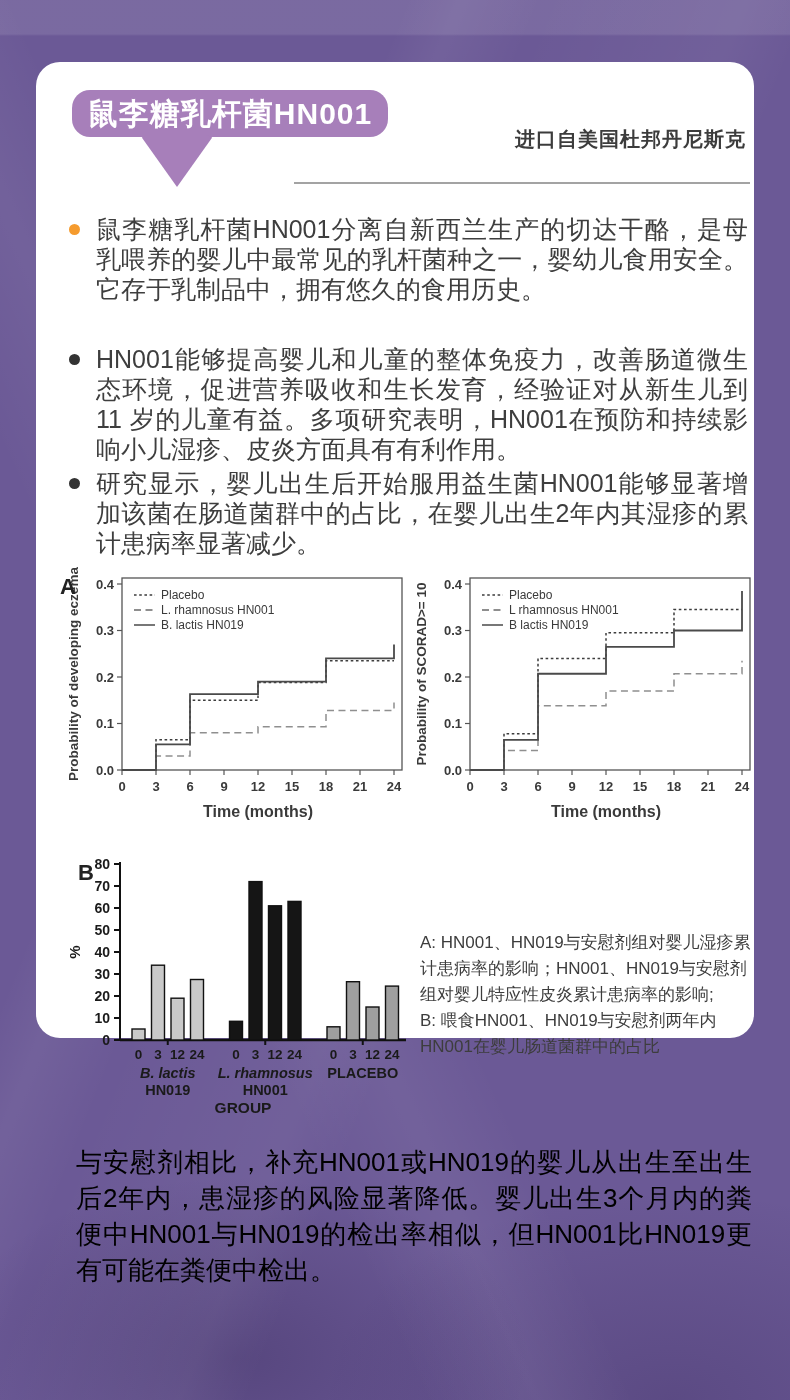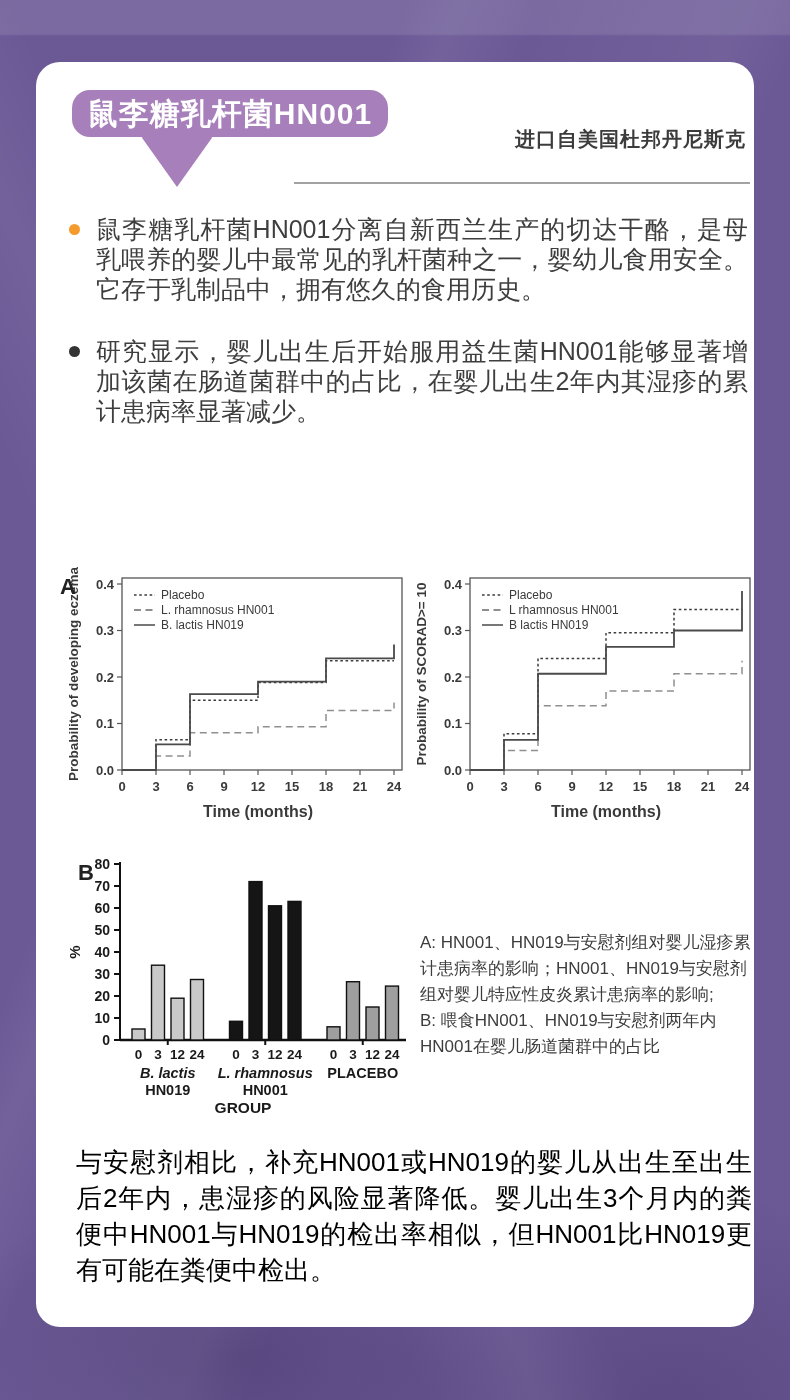--- a/index.html
+++ b/index.html
@@ -5,32 +5,32 @@
   html,body{margin:0;padding:0;}
   body{font-family:"Liberation Sans","DejaVu Sans",sans-serif;}
   .page{position:relative;width:790px;height:1400px;overflow:hidden;
     background:
       linear-gradient(180deg, rgba(255,255,255,0.10) 0px, rgba(255,255,255,0.10) 34px, rgba(255,255,255,0) 36px),
       linear-gradient(112deg, rgba(255,255,255,0) 30%, rgba(255,255,255,0.05) 34%, rgba(255,255,255,0) 40%, rgba(255,255,255,0.045) 55%, rgba(255,255,255,0) 60%),
       linear-gradient(246deg, rgba(255,255,255,0) 55%, rgba(255,255,255,0.05) 62%, rgba(255,255,255,0) 70%),
       radial-gradient(420px 260px at 30% 97%, rgba(35,22,66,0.28), rgba(0,0,0,0) 70%),
       radial-gradient(500px 300px at 85% 100%, rgba(35,22,66,0.22), rgba(0,0,0,0) 70%),
       #6b5996;}
-  .card{position:absolute;left:36px;top:62px;width:718px;height:1265px;background:#ffffff;border-radius:24px;}
+  .card{position:absolute;left:36px;top:62px;width:718px;height:976px;background:#ffffff;border-radius:24px;}
   .badge{position:absolute;left:36px;top:28px;width:316px;height:47px;border-radius:18px;
     color:#fff;font-size:30px;font-weight:bold;line-height:47px;text-align:center;letter-spacing:1px;}
   .badge-tail{position:absolute;left:104px;top:73px;width:0;height:0;
     border-left:37px solid transparent;border-right:37px solid transparent;border-top:52px solid #a77fba;border-radius:8px;}
   .title{position:absolute;top:64px;right:8px;width:452px;text-align:right;
     font-size:20px;font-weight:bold;color:#3c3c3c;letter-spacing:1px;}
   .title-underline{position:absolute;top:120px;right:4px;width:456px;height:2px;background:#a3a3a3;}
   .bullets{position:absolute;left:26px;top:152px;width:686px;list-style:none;margin:0;padding:0;}
   .bullets li{position:relative;padding-left:34px;font-size:25px;line-height:30px;color:#3e3e3e;text-align:justify;}
   .bullets li .dot{position:absolute;left:7px;top:10px;width:11px;height:11px;border-radius:50%;}
-  .li-1{margin-bottom:32px;}
+  .li-1{margin-bottom:40px;}
   .li-2{margin-bottom:4px;}
   .chart{position:absolute;}
   #chartA1{left:20px;top:494px;}
   #chartA2{left:376px;top:494px;}
   #chartB{left:22px;top:786px;}
   .fig-caption{position:absolute;left:384px;top:868px;width:336px;font-size:17px;line-height:26px;color:#3d3d3d;}
   .footer-par{position:absolute;left:40px;top:1082px;width:676px;font-size:26px;line-height:36px;color:#000000;text-align:justify;}
 </style>
 </head>
 <body>
@@ -43,20 +43,24 @@
     </div>
     <div class="badge-tail" style="border-top-color: rgb(167, 127, 186);"></div>
 
     <div class="title">进口自美国杜邦丹尼斯克</div>
     <div class="title-underline"></div>
 
     <ul class="bullets">
       <li class="li-1">
         <span class="dot" style="background: rgb(245, 155, 46);"></span>
         <span>鼠李糖乳杆菌HN001分离自新西兰生产的切达干酪，是母乳喂养的婴儿中最常见的乳杆菌种之一，婴幼儿食用安全。它存于乳制品中，拥有悠久的食用历史。</span>
+      </li>
+      <li class="li-2">
+        <span class="dot" style="background: rgb(51, 51, 51);"></span>
+        <span>HN001能够提高婴儿和儿童的整体免疫力，改善肠道微生态环境，促进营养吸收和生长发育，经验证对从新生儿到 11 岁的儿童有益。多项研究表明，HN001在预防和持续影响小儿湿疹、皮炎方面具有有利作用。</span>
       </li>
       <li class="li-3">
         <span class="dot" style="background: rgb(51, 51, 51);"></span>
         <span>研究显示，婴儿出生后开始服用益生菌HN001能够显著增加该菌在肠道菌群中的占比，在婴儿出生2年内其湿疹的累计患病率显著减少。</span>
       </li>
     </ul>
 
     <svg id="chartA1" class="chart" width="354" height="292" viewBox="0 0 354 292">
         <rect x="66" y="22" width="280" height="192" fill="none" stroke="#555" stroke-width="1.3"></rect>
         <line x1="66" y1="214" x2="66" y2="219" stroke="#555" stroke-width="1.2"></line>

